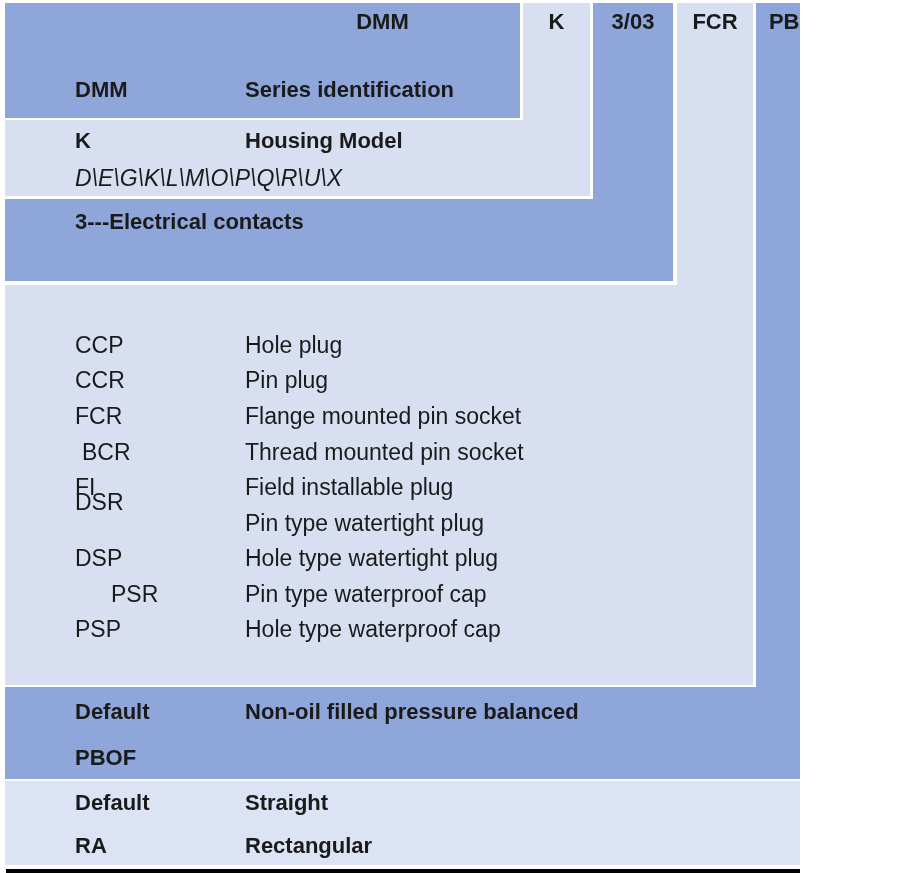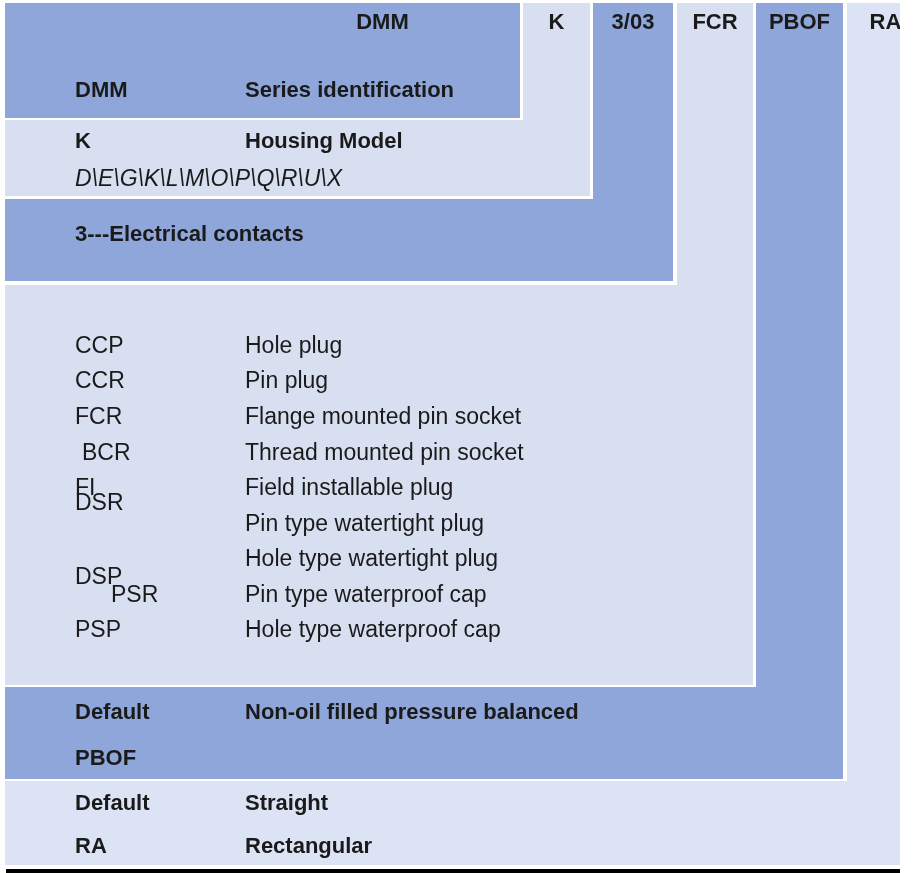--- a/index.html
+++ b/index.html
@@ -1,18 +1,18 @@
 <!DOCTYPE html>
 <html style="--c-medium_blue: #8EA6DA; --c-light_blue: #D7DFF1; --c-lighter_blue: #DBE3F4; --c-background: #FFFFFF; --c-text: #1A1A1A; --c-bottom_bar: #000000;"><head>
 <meta charset="utf-8">
 <style>
   html, body { margin: 0; padding: 0; background: #ffffff; }
   .stage {
     position: relative;
-    width: 900px;
+    width: 800px;
     height: 873px;
     background: var(--c-background, #ffffff);
     font-family: "Liberation Sans", "DejaVu Sans", sans-serif;
     color: var(--c-text, #1a1a1a);
     overflow: hidden;
   }
   .rect { position: absolute; }
   .medium  { background: var(--c-medium_blue, #8EA6DA); }
   .light   { background: var(--c-light_blue, #D7DFF1); }
   .lighter { background: var(--c-lighter_blue, #DBE3F4); }
@@ -58,36 +58,36 @@
   <div class="txt b ctr" style="left:756px; top:8px; width:87px;">PBOF</div>
   <div class="txt b ctr" style="left:847px; top:8px; width:77px;">RA</div>
 
   <div class="txt b" style="left:75px;  top:76px;">DMM</div>
   <div class="txt b" style="left:245px; top:76px;">Series identification</div>
 
   <div class="txt b" style="left:75px;  top:127px;">K</div>
   <div class="txt b" style="left:245px; top:127px;">Housing Model</div>
   <div class="txt r" style="left:75px;  top:164px;font-style:italic;">D\E\G\K\L\M\O\P\Q\R\U\X</div>
 
-  <div class="txt b" style="left:75px; top:208px;margin-top:12px;">3---Electrical contacts</div>
+  <div class="txt b" style="left:75px; top:208px;">3---Electrical contacts</div>
 
   <div>
     <div class="txt r" style="left:75px;  top:331px;">CCP</div>
     <div class="txt r" style="left:245px; top:331px;">Hole plug</div>
     <div class="txt r" style="left:75px;  top:366px;">CCR</div>
     <div class="txt r" style="left:245px; top:366px;">Pin plug</div>
     <div class="txt r" style="left:75px;  top:402px;">FCR</div>
     <div class="txt r" style="left:245px; top:402px;">Flange mounted pin socket</div>
     <div class="txt r" style="left:82px;  top:438px;">BCR</div>
     <div class="txt r" style="left:245px; top:438px;">Thread mounted pin socket</div>
     <div class="txt r" style="left:75px;  top:473px;">FI</div>
     <div class="txt r" style="left:245px; top:473px;">Field installable plug</div>
     <div class="txt r" style="left:75px;  top:488px;">DSR</div>
     <div class="txt r" style="left:245px; top:509px;">Pin type watertight plug</div>
-    <div class="txt r" style="left:75px;  top:544px;margin-top:18px;">DSP</div>
+    <div class="txt r" style="left:75px;  top:544px;">DSP</div>
     <div class="txt r" style="left:245px; top:544px;">Hole type watertight plug</div>
     <div class="txt r" style="left:75px;  top:580px;margin-left:36px;">PSR</div>
     <div class="txt r" style="left:245px; top:580px;">Pin type waterproof cap</div>
     <div class="txt r" style="left:75px;  top:615px;">PSP</div>
     <div class="txt r" style="left:245px; top:615px;">Hole type waterproof cap</div>
   </div>
 
   <div class="txt b" style="left:75px;  top:698px;">Default</div>
   <div class="txt b" style="left:245px; top:698px;">Non-oil filled pressure balanced</div>
   <div class="txt b" style="left:75px;  top:744px;">PBOF</div>

